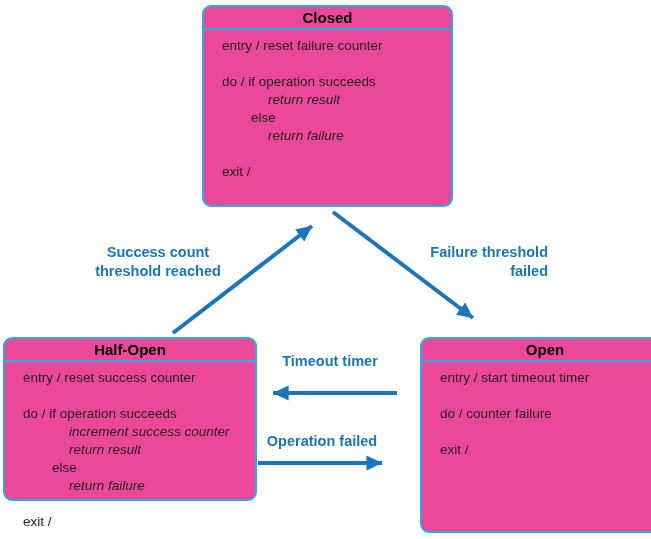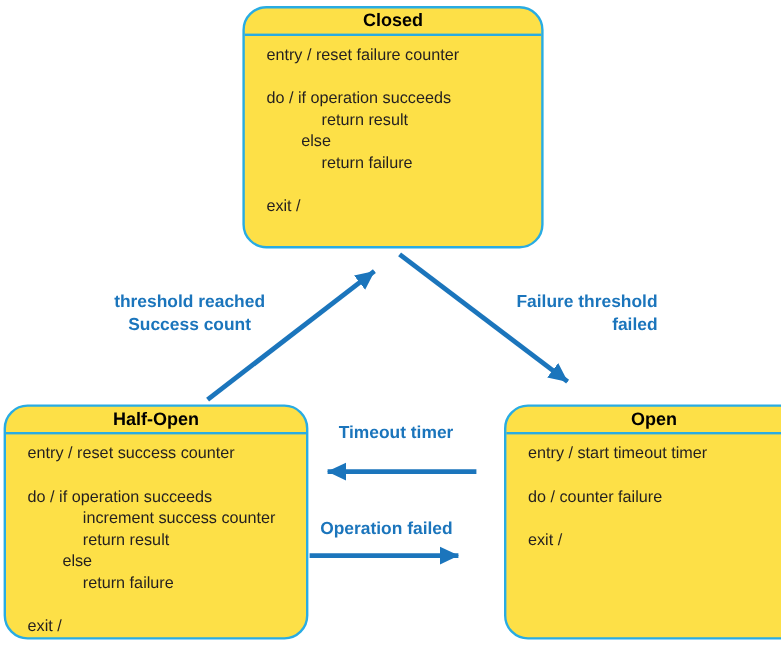--- a/index.html
+++ b/index.html
@@ -13,46 +13,46 @@
   .canvas {
     position: relative;
     width: 651px;
     height: 539px;
     background: #ffffff;
     font-family: "Liberation Sans", sans-serif;
     overflow: hidden;
   }
   .state {
     position: absolute;
-    background: #fde047;
+    background: #ec4899;
     border: 2px solid var(--box-border);
-    border-radius: 20px;
+    border-radius: 9px;
   }
   .state-title {
     font-weight: bold;
     font-size: 15px;
     color: var(--title-text);
     text-align: center;
     padding: 2px 0 2px 0;
     border-bottom: 2px solid var(--box-border);
   }
   .state-body {
     padding: 7px 6px 0 18px;
     font-size: 13.5px;
     color: var(--body-text);
   }
   .line {
     line-height: 18px;
     min-height: 18px;
     white-space: nowrap;
   }
   .ind1 { padding-left: 29px; }
-  .ind2 { padding-left: 46px; }
+  .ind2 { padding-left: 46px; font-style: italic; }
   #state-closed    { left: 202px; top: 5px;   width: 251px; height: 202px; }
-  #state-half-open { left: 3px;   top: 337px; width: 254px; height: 196px; }
+  #state-half-open { left: 3px;   top: 337px; width: 254px; height: 164px; }
   #state-open      { left: 420px; top: 337px; width: 250px; height: 196px; }
   .arrow-layer {
     position: absolute;
     left: 0; top: 0;
     width: 651px; height: 539px;
     pointer-events: none;
   }
   .arrow-layer line { stroke: var(--transition); stroke-width: 4; }
   .tlabel {
     position: absolute;
@@ -119,22 +119,22 @@
     <div class="state-body">
       <div class="line">entry / start timeout timer</div>
       <div class="line"></div>
       <div class="line">do / counter failure</div>
       <div class="line"></div>
       <div class="line">exit /</div>
     </div>
   </div>
 
   <div class="tlabel" id="label-success">
+    <div>Success count</div>
     <div>threshold reached</div>
-    <div>Success count</div>
   </div>
   <div class="tlabel" id="label-failure">
     <div>Failure threshold</div>
     <div>failed</div>
   </div>
   <div class="tlabel" id="label-timeout">
     <div>Timeout timer</div>
   </div>
   <div class="tlabel" id="label-operation">
     <div>Operation failed</div>

